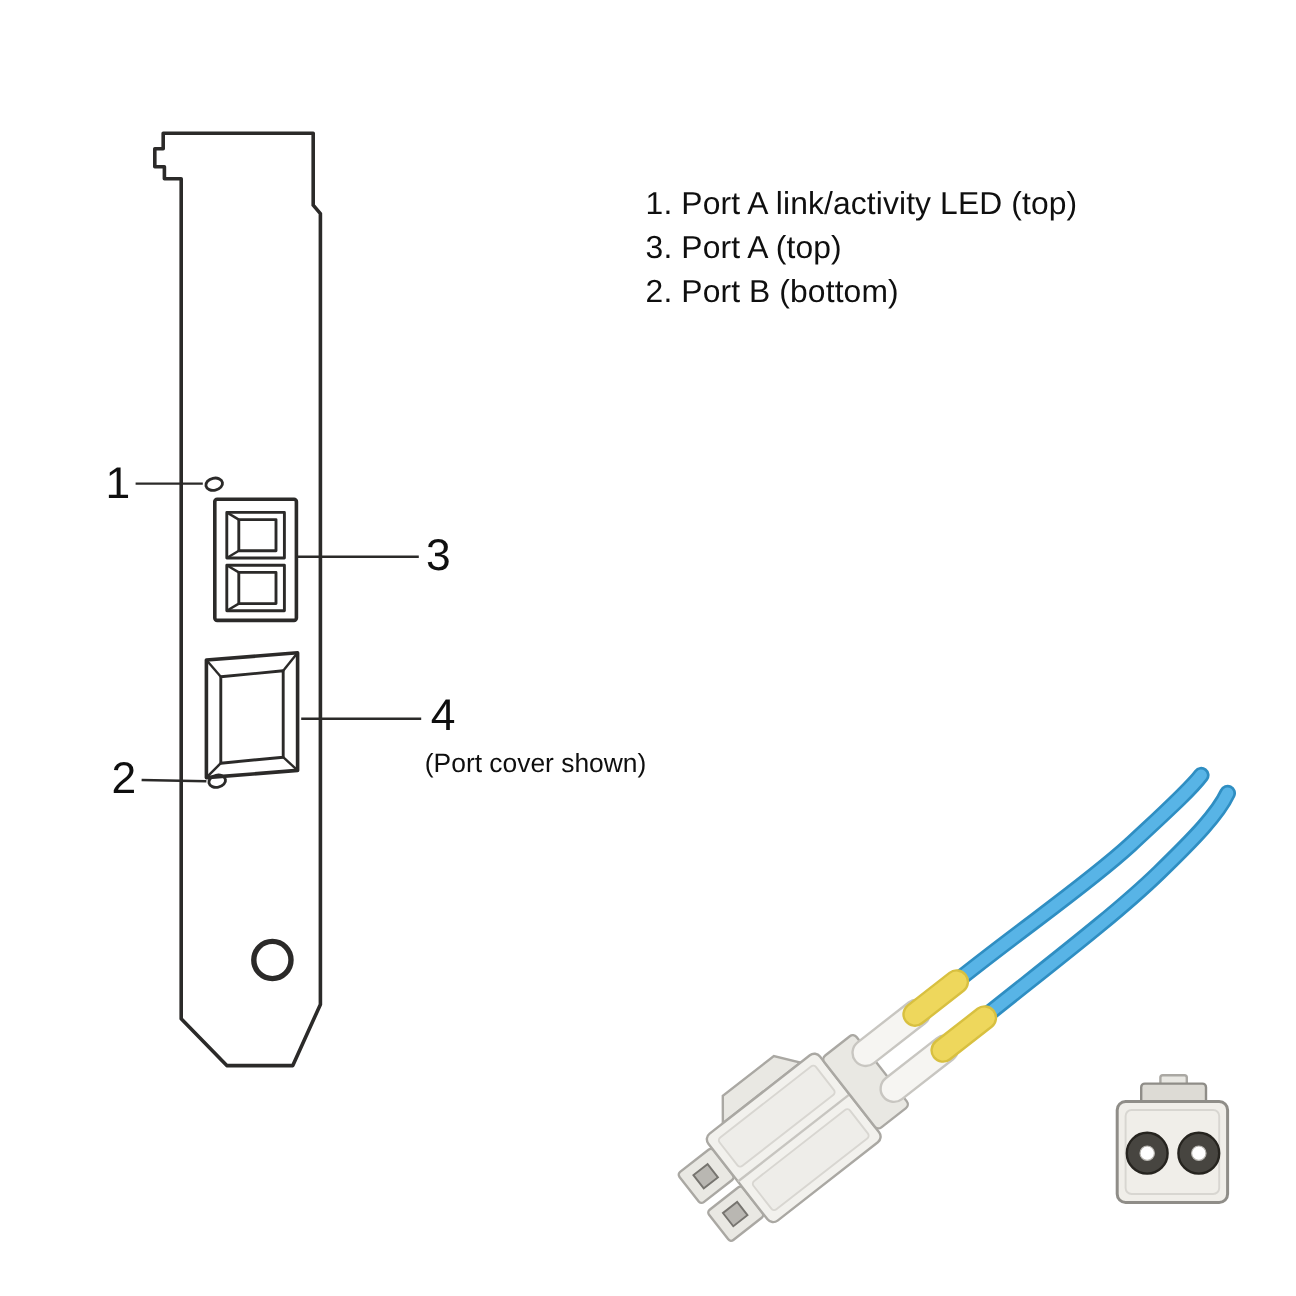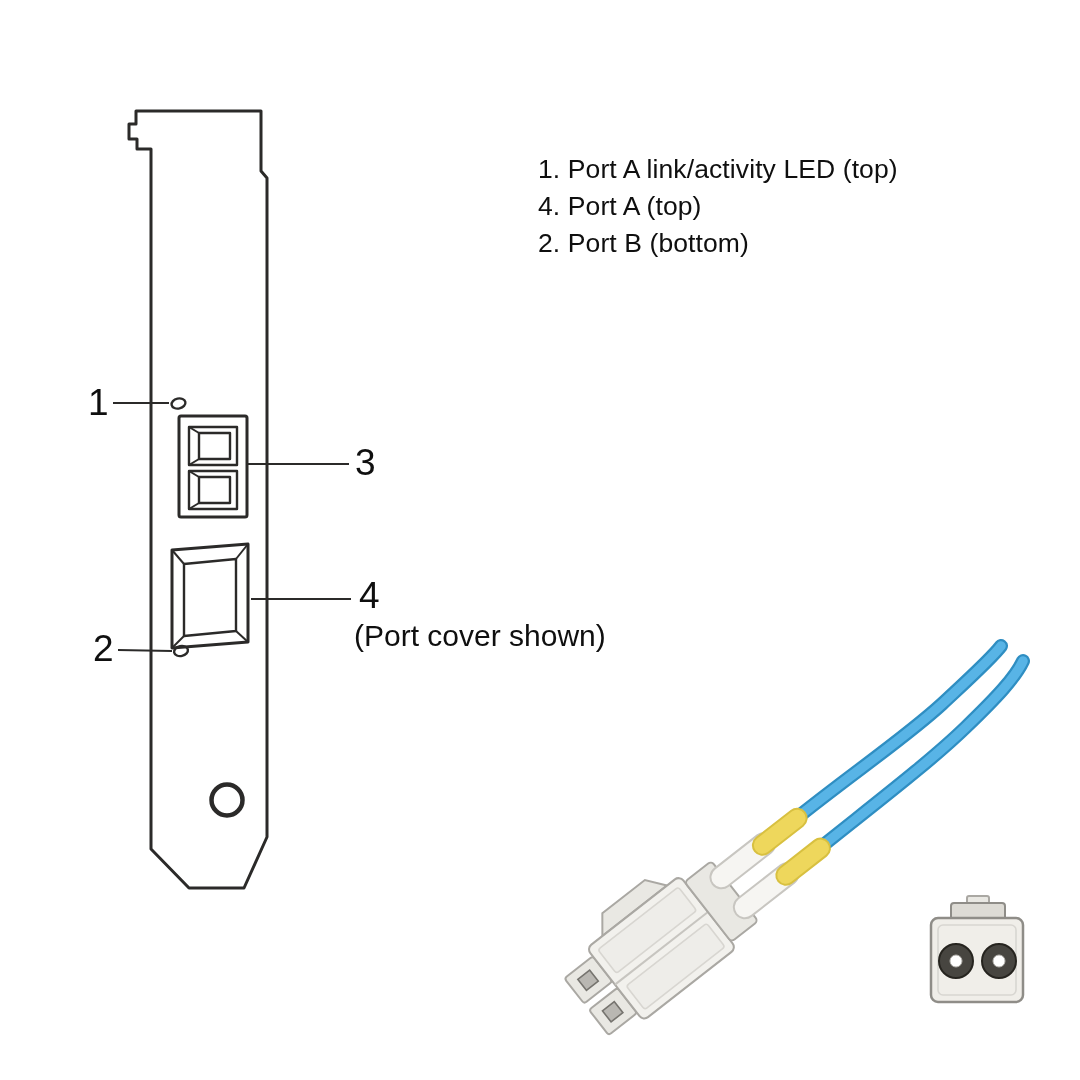--- a/index.html
+++ b/index.html
@@ -38,21 +38,21 @@
   .conn-faint{fill:#eeede9;stroke:#d8d6d1;stroke-width:1.6;}
 
   
   .legend{position:absolute;left:538px;top:151px;font-size:26.5px;line-height:37px;letter-spacing:0.1px;}
   .legend div{white-space:nowrap;}
   .callout-num{position:absolute;font-size:37px;line-height:37px;}
   .n1{left:88px;top:384px;}
   .n2{left:93px;top:630px;}
   .n3{left:355px;top:444px;}
   .n4{left:359px;top:577px;}
-  .port-cover-note{position:absolute;left:354px;top:619px;font-size:30px;line-height:34px;text-align:right;}
+  .port-cover-note{position:absolute;left:354px;top:619px;font-size:22px;line-height:34px;text-align:right;}
 </style>
 </head>
 <body>
 
 <div class="canvas">
 
   <svg width="1080" height="1080" viewBox="0 0 1080 1080">
 
     <g>
       <path class="bracket-path" d="M 136,111 L 261,111 L 261,171 L 267,178 L 267,837 L 244,888 L 189,888 L 151,849 L 151,149 L 137,149 L 137,139 L 129,139 L 129,124 L 136,124 Z"></path>
@@ -135,21 +135,21 @@
       <rect x="938" y="925" width="78" height="70" rx="5" fill="none" stroke="#d8d6d1" stroke-width="1.6"></rect>
       <circle cx="956" cy="961" r="17" fill="#474540" stroke="#26241f" stroke-width="2"></circle>
       <circle cx="956" cy="961" r="6" fill="#ffffff" stroke="#b5b3ae" stroke-width="1"></circle>
       <circle cx="999" cy="961" r="17" fill="#474540" stroke="#26241f" stroke-width="2"></circle>
       <circle cx="999" cy="961" r="6" fill="#ffffff" stroke="#b5b3ae" stroke-width="1"></circle>
     </g>
   </svg>
 
   <div class="legend">
     <div>1. Port A link/activity LED (top)</div>
-    <div>4. Port A (top)</div>
+    <div>3. Port A (top)</div>
     <div>2. Port B (bottom)</div>
   </div>
 
   <div class="callout-num n1">1</div>
   <div class="callout-num n2">2</div>
   <div class="callout-num n3">3</div>
   <div class="callout-num n4">4</div>
   <div class="port-cover-note">(Port cover shown)</div>
 
 </div>

